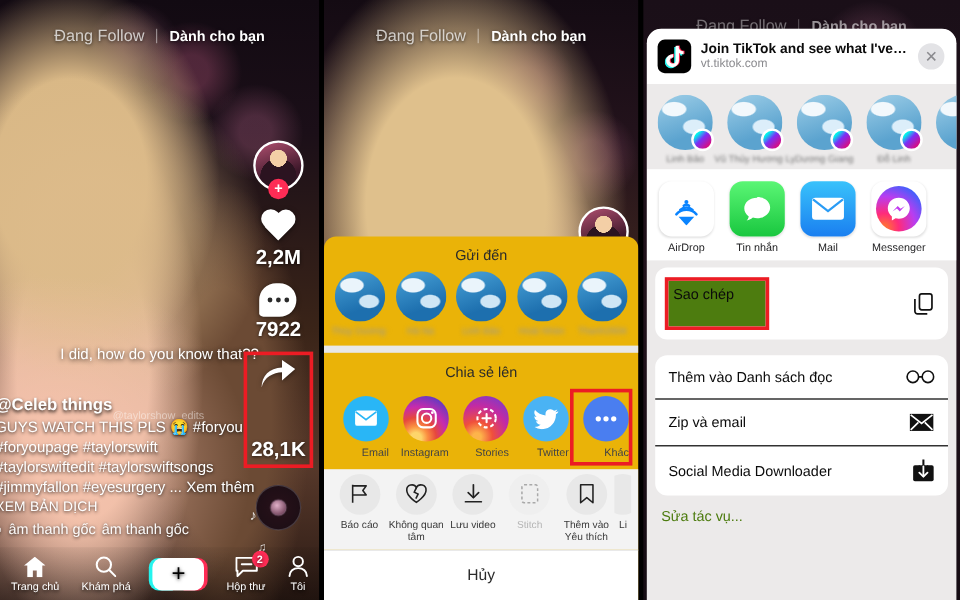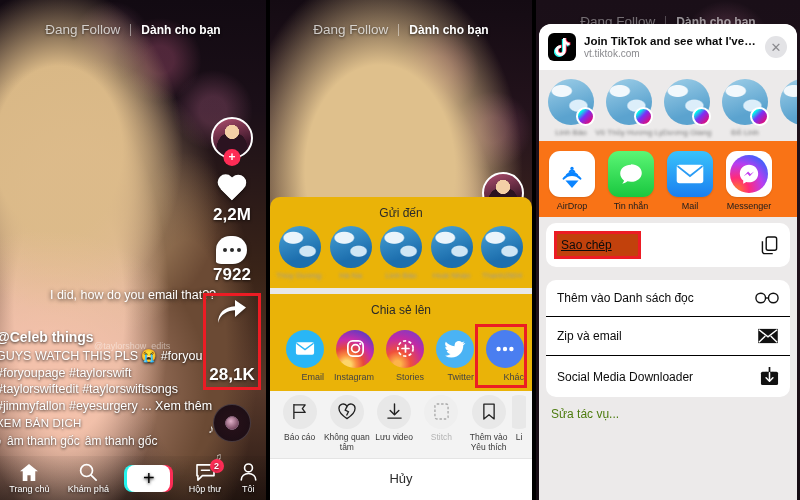--- a/index.html
+++ b/index.html
@@ -171,21 +171,21 @@
   .ios-globe { width:46px; height:46px; border-radius:50%; position:relative;
      background:
        radial-gradient(ellipse 34% 20% at 30% 26%, #f2f8fc 0 60%, rgba(255,255,255,0) 70%),
        radial-gradient(ellipse 30% 20% at 66% 58%, #dceefa 0 60%, rgba(255,255,255,0) 72%),
        linear-gradient(160deg,#9fcfe8,#5ba3cf 70%); }
   .ios-globe:after{ content:""; position:absolute; right:-1px; bottom:-1px; width:15px; height:15px;
        border-radius:50%; background:linear-gradient(135deg,#00f2ea 0 20%,#7b2ff7 45%,#ff0050 100%);
        border:2px solid #fff; }
   .ios-cname { font-size:8px; color:#777; margin-top:3px; filter:blur(1.4px);
                white-space:nowrap; text-align:center; }
-  .ios-apps { display:flex; gap:9px; padding:10px 8px 6px; background:#f97316; }
+  .ios-apps { display:flex; gap:9px; padding:10px 8px 6px; background:#ffffff; }
   .ios-app { width:50px; display:flex; flex-direction:column; align-items:center; gap:4px; flex:0 0 50px; }
   .ios-app-ico { width:46px; height:46px; border-radius:11px; display:flex;
                  align-items:center; justify-content:center; box-shadow:0 1px 2px rgba(0,0,0,.12); }
   .ios-app-name { font-size:9px; color:#1c1c1e; }
   .ios-list { margin:6px 7px 0; background:#fff; border-radius:10px; overflow:visible; }
   .ios-row { display:flex; align-items:center; justify-content:space-between;
              padding:11px 11px; border-bottom:1px solid #000000; position:relative; }
   .ios-row:last-child { border-bottom:none; }
   .ios-row-label { font-size:12px; color:#0b0b0b; }
   .ios-edit { font-size:12px; color:#4d7c0f; padding:10px 12px 0; }
@@ -200,21 +200,21 @@
 
   <div class="panel p1">
     <div class="video"></div>
 
     <div class="toptabs">
       <div class="toptab">Đang Follow</div>
       <div class="tabdiv"></div>
       <div class="toptab active">Dành cho bạn</div>
     </div>
 
-    <div class="subtitle">I did, how do you email that??</div>
+    <div class="subtitle">I did, how do you know that??</div>
     <div class="watermark">@taylorshow_edits</div>
 
     <div class="rail">
       <div class="avatar-wrap">
         <div class="avatar"></div>
         <div class="plus">+</div>
       </div>
       <div class="rail-item">
         <div class="heart"></div>
         <div class="rail-count">2,2M</div>
@@ -531,21 +531,21 @@
                   <path d="M6.3 14.4 11 9.4l2.6 2.6 3.9-2.6-4.6 5-2.6-2.6z" fill="#c13df0"></path>
                 </svg>
             </div>
           </div>
           <div class="ios-app-name">Messenger</div>
         </div>
       </div>
 
       <div class="ios-list" style="margin-bottom:0;">
         <div class="ios-row">
-          <span class="ios-row-label hl-red" style="padding:4px 26px 4px 4px;background:#c2410c;text-decoration:underline;">Sao chép</span>
+          <span class="ios-row-label hl-red" style="padding:4px 26px 20px 4px;background:#4d7c0f;">Sao chép</span>
           <span>
             <svg width="18" height="19" viewBox="0 0 19 20">
                 <rect x="5.5" y="1" width="11" height="14" rx="2" fill="none" stroke="#111" stroke-width="1.5"></rect>
                 <path d="M12.4 18.6H3.8A2.3 2.3 0 0 1 1.5 16.3V5.4" fill="none" stroke="#111" stroke-width="1.5"></path>
               </svg>
           </span>
         </div>
       </div>
 
       <div class="ios-gap"></div>

